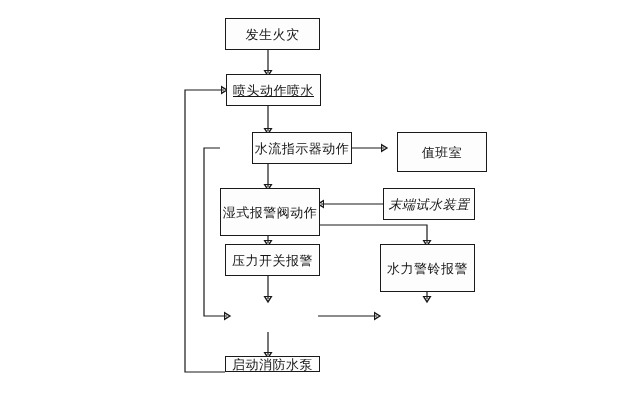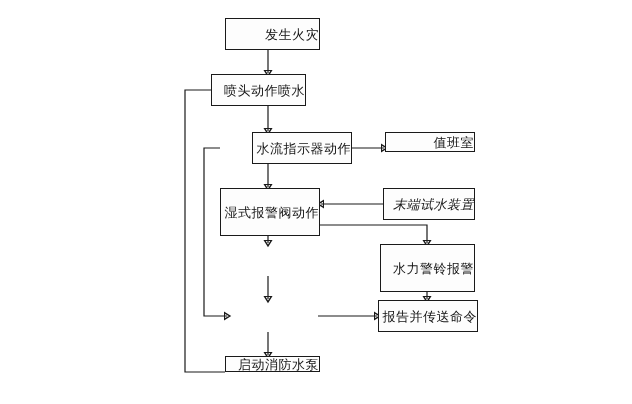--- a/index.html
+++ b/index.html
@@ -15,21 +15,21 @@
     overflow: hidden;
     font-family: "DejaVu Sans", "Liberation Sans", sans-serif;
   }
   .node {
     position: absolute;
     box-sizing: border-box;
     border: 1px solid #1a1a1a;
     background: #fdfdfd;
     display: flex;
     align-items: center;
-    justify-content: flex-end;
+    justify-content: center;
     color: #141414;
     font-size: 13px;
     letter-spacing: 0.5px;
     line-height: 1;
     white-space: nowrap;
     user-select: none;
   }
   .edge-layer {
     position: absolute;
     left: 0;
@@ -75,47 +75,47 @@
 
     <path d="M225,372 L185,372 L185,90 L224,90" marker-end="url(#arrow-down)"></path>
 
     <path d="M220,148 L204,148 L204,316 L227,316" marker-end="url(#arrow-down)"></path>
   </svg>
 
   <div class="node" style="left:225px; top:18px; width:95px; height:32px;">
     <span>发生火灾</span>
   </div>
 
-  <div class="node" style="left:211px; top:74px; width:95px; height:32px;">
+  <div class="node" style="left:226px; top:74px; width:95px; height:32px;text-decoration:underline;">
     <span>喷头动作喷水</span>
   </div>
 
   <div class="node" style="left:220px; top:132px; width:100px; height:32px;margin-left:32px;">
     <span>水流指示器动作</span>
   </div>
 
   <div class="node" style="left:220px; top:188px; width:100px; height:48px;">
     <span>湿式报警阀动作</span>
   </div>
 
+  <div class="node" style="left:225px; top:244px; width:95px; height:32px;">
+    <span>压力开关报警</span>
+  </div>
 
 
   <div class="node" style="left:225px; top:356px; width:95px; height:16px;">
     <span>启动消防水泵</span>
   </div>
 
-  <div class="node" style="left:385px; top:132px; width:90px; height:20px;">
+  <div class="node" style="left:397px; top:132px; width:90px; height:40px;">
     <span>值班室</span>
   </div>
 
   <div class="node" style="left:383px; top:188px; width:92px; height:32px;font-style:italic;">
     <span>末端试水装置</span>
   </div>
 
   <div class="node" style="left:380px; top:244px; width:95px; height:48px;">
     <span>水力警铃报警</span>
   </div>
 
-  <div class="node" style="left:378px; top:300px; width:100px; height:32px;">
-    <span>报告并传送命令</span>
-  </div>
 
 </div>
 
 </body></html>

